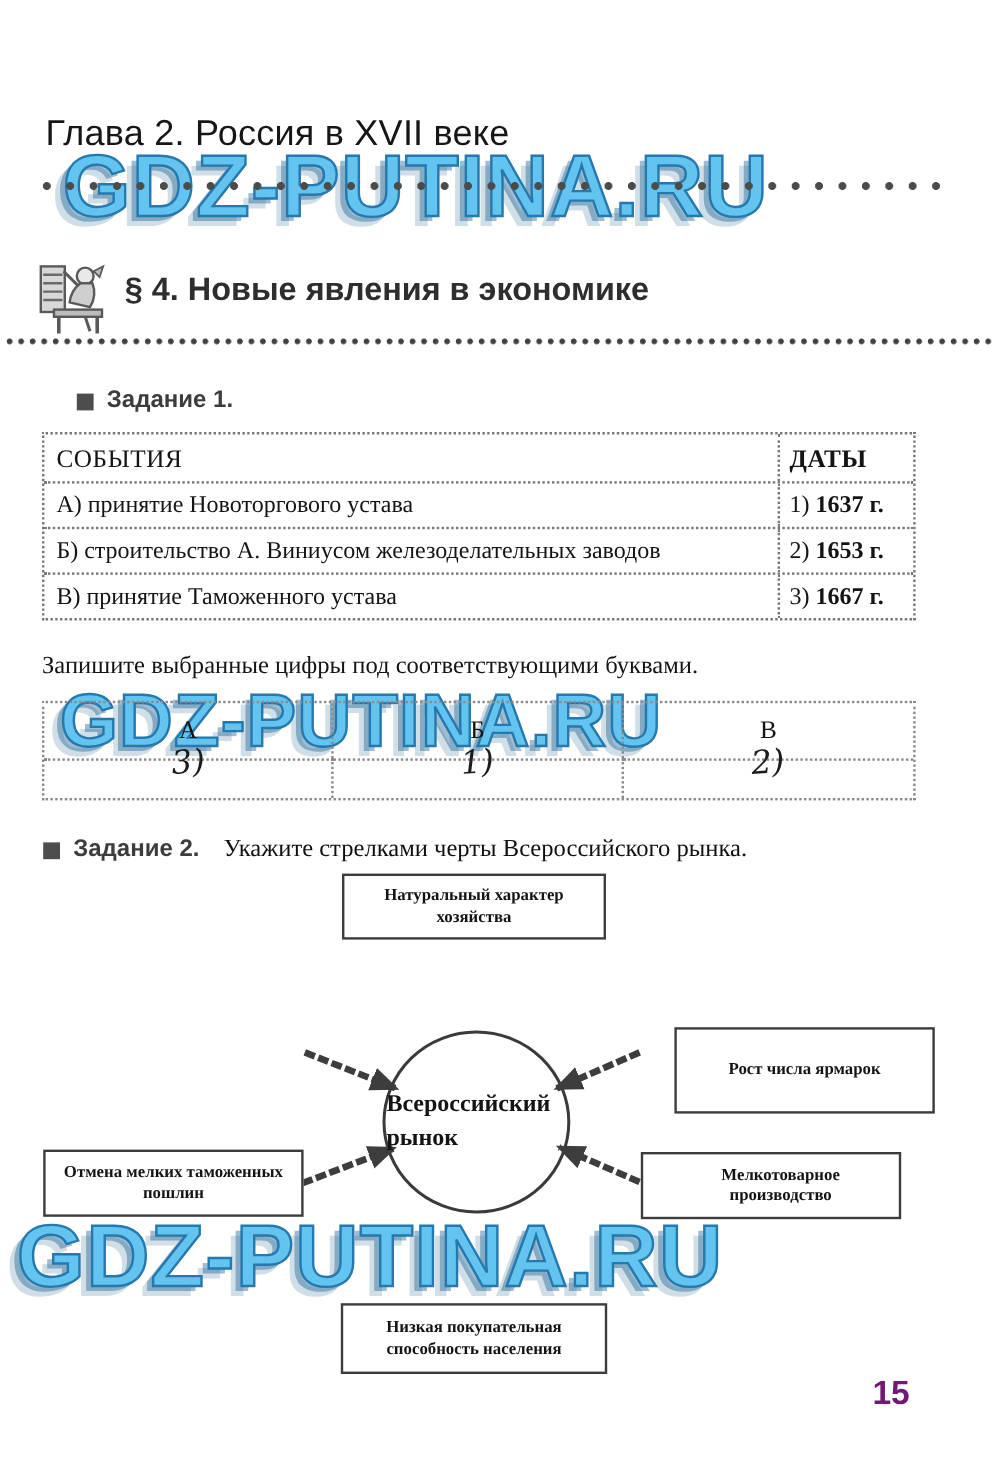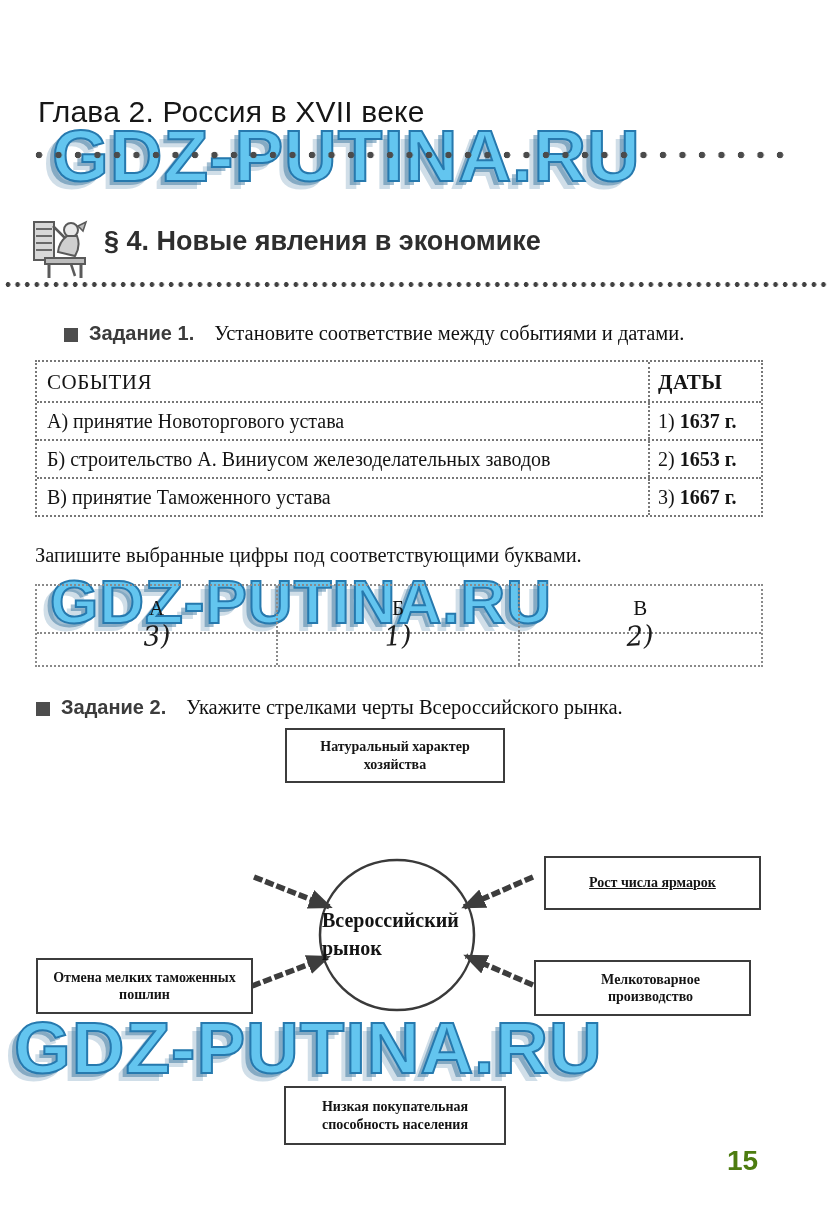--- a/index.html
+++ b/index.html
@@ -65,21 +65,21 @@
         color:#1c1c1c;transform:rotate(-4deg);}
 
   
   .dbox{border:2px solid #3c3c3c;background:#fff;display:flex;align-items:center;
         justify-content:center;text-align:center;font-size:14px;font-weight:600;
         line-height:1.22;padding:2px 8px;box-sizing:border-box;}
   .centerlabel{left:322px;top:906px;width:152px;text-align:left;
         font-weight:bold;font-size:20px;line-height:1.4;z-index:3;}
 
   .pagenum{left:727px;top:1145px;font-family:"Liberation Sans",sans-serif;
-        font-weight:bold;font-size:28px;color:#4d7c0f;}
+        font-weight:bold;font-size:28px;color:#701a75;}
 
   svg.overlay{position:absolute;left:0;top:0;z-index:2;pointer-events:none;}
   .scribe{left:31px;top:216px;z-index:2;}
 </style>
 </head>
 <body>
 
 <div class="page">
 
   <div class="abs wm wm1">GDZ-PUTINA.RU</div>
@@ -103,21 +103,20 @@
     <line x1="18" y1="48" x2="18" y2="62" stroke="#5a5a5a" stroke-width="3"></line>
     <line x1="50" y1="48" x2="50" y2="62" stroke="#5a5a5a" stroke-width="3"></line>
     <line x1="40" y1="48" x2="44" y2="60" stroke="#5a5a5a" stroke-width="2.5"></line>
   </svg>
   <div class="abs section z2">§ 4. Новые явления в экономике</div>
   <div class="abs dotrow dotrow2 z2"></div>
 
   <div class="abs taskrow z2" style="left:36px;top:322px;width:760px;margin-left:28px;">
     <span class="bullet"></span>
     <span class="tasklabel">Задание 1.</span>
-    <span class="taskinstr">Установите соответствие между событиями и датами.</span>
   </div>
 
   <div class="abs t1 z2">
     <div class="tr">
       <div class="td thc">СОБЫТИЯ</div>
       <div class="td right thc bold">ДАТЫ</div>
     </div>
     <div class="tr">
       <div class="td">А) принятие Новоторгового устава</div>
       <div class="td right"><span>1)</span> <span class="yr">1637 г.</span></div>
@@ -160,19 +159,19 @@
     <ellipse cx="397" cy="935" rx="77" ry="75" fill="#ffffff" stroke="#3a3a3a" stroke-width="2.5"></ellipse>
     <line x1="254" y1="877" x2="330" y2="907" stroke="#3d3d3d" stroke-width="5.5" stroke-dasharray="9 3" marker-end="url(#ah)"></line>
     <line x1="252" y1="986" x2="328" y2="957" stroke="#3d3d3d" stroke-width="5.5" stroke-dasharray="9 3" marker-end="url(#ah)"></line>
     <line x1="533" y1="877" x2="464" y2="907" stroke="#3d3d3d" stroke-width="5.5" stroke-dasharray="9 3" marker-end="url(#ah)"></line>
     <line x1="533" y1="985" x2="466" y2="956" stroke="#3d3d3d" stroke-width="5.5" stroke-dasharray="9 3" marker-end="url(#ah)"></line>
   </svg>
 
   <div class="abs centerlabel">Всероссийский рынок</div>
 
   <div class="abs dbox z2" style="left:36px;top:958px;width:217px;height:56px;">Отмена мелких таможенных пошлин</div>
-  <div class="abs dbox z2" style="left:544px;top:856px;width:217px;height:54px;text-decoration:underline;">Рост числа ярмарок</div>
+  <div class="abs dbox z2" style="left:562px;top:856px;width:217px;height:72px;">Рост числа ярмарок</div>
   <div class="abs dbox z2" style="left:534px;top:960px;width:217px;height:56px;padding-left:24px;">Мелкотоварное производство</div>
   <div class="abs dbox z2" style="left:284px;top:1086px;width:222px;height:59px;">Низкая покупательная способность населения</div>
 
   <div class="abs pagenum z2">15</div>
 
 </div>
 
 </body></html>

